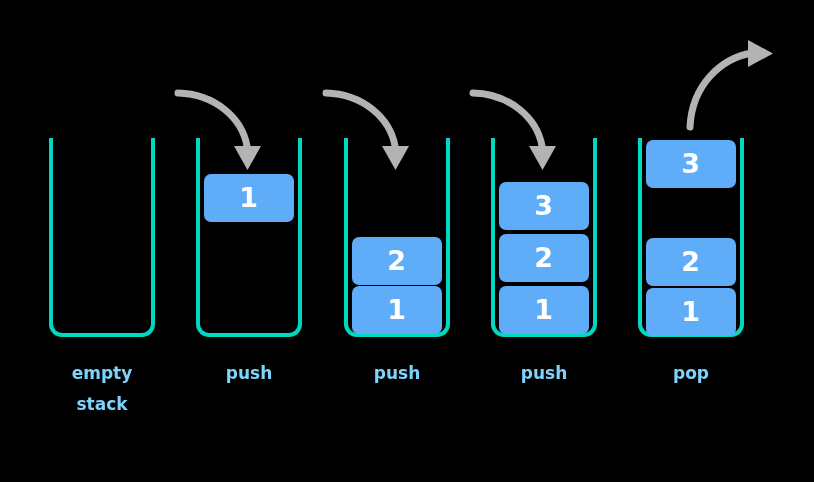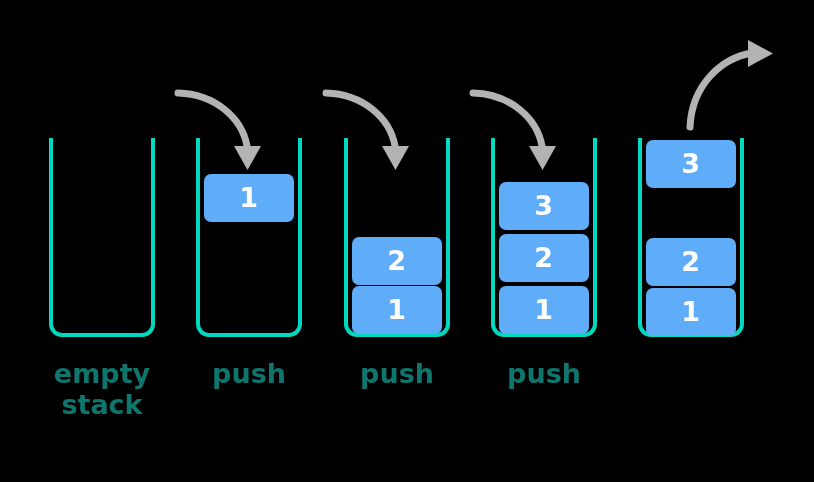--- a/index.html
+++ b/index.html
@@ -58,22 +58,22 @@
     letter-spacing: 0.5px;
   }
 
   
   .caption {
     position: absolute;
     top: 358px;
     left: -12px;
     width: 130px;
     text-align: center;
-    color: #0f766e;
-    font-size: 27px;
+    color: #7dd3fc;
+    font-size: 17px;
     font-weight: bold;
     line-height: 31px;
     white-space: pre-line;
   }
 
   
   .arrow-layer {
     position: absolute;
     left: 0;
     top: 0;
@@ -112,20 +112,21 @@
     <div class="cell" style="--blue:#5facf9; top:234px;">2</div>
     <div class="cell" style="--blue:#5facf9; top:286px;">1</div>
     <div class="caption">push</div>
   </div>
 
   <div class="column" style="left:638px;">
     <div class="vessel" style="--teal:#00d9c0;"></div>
     <div class="cell" style="--blue:#5facf9; top:140px;">3</div>
     <div class="cell" style="--blue:#5facf9; top:238px;">2</div>
     <div class="cell" style="--blue:#5facf9; top:288px;">1</div>
+    <div class="caption">pop</div>
   </div>
 
   <svg class="arrow-layer" viewBox="0 0 814 482">
 
     <g>
       <path d="M 178 93 C 215 94 242 118 247 146" fill="none" stroke="#b3b3b3" stroke-width="7" stroke-linecap="round"></path>
       <path d="M 234 146 L 261 146 L 247.5 170 Z" fill="#b3b3b3"></path>
     </g>
 
     <g>

